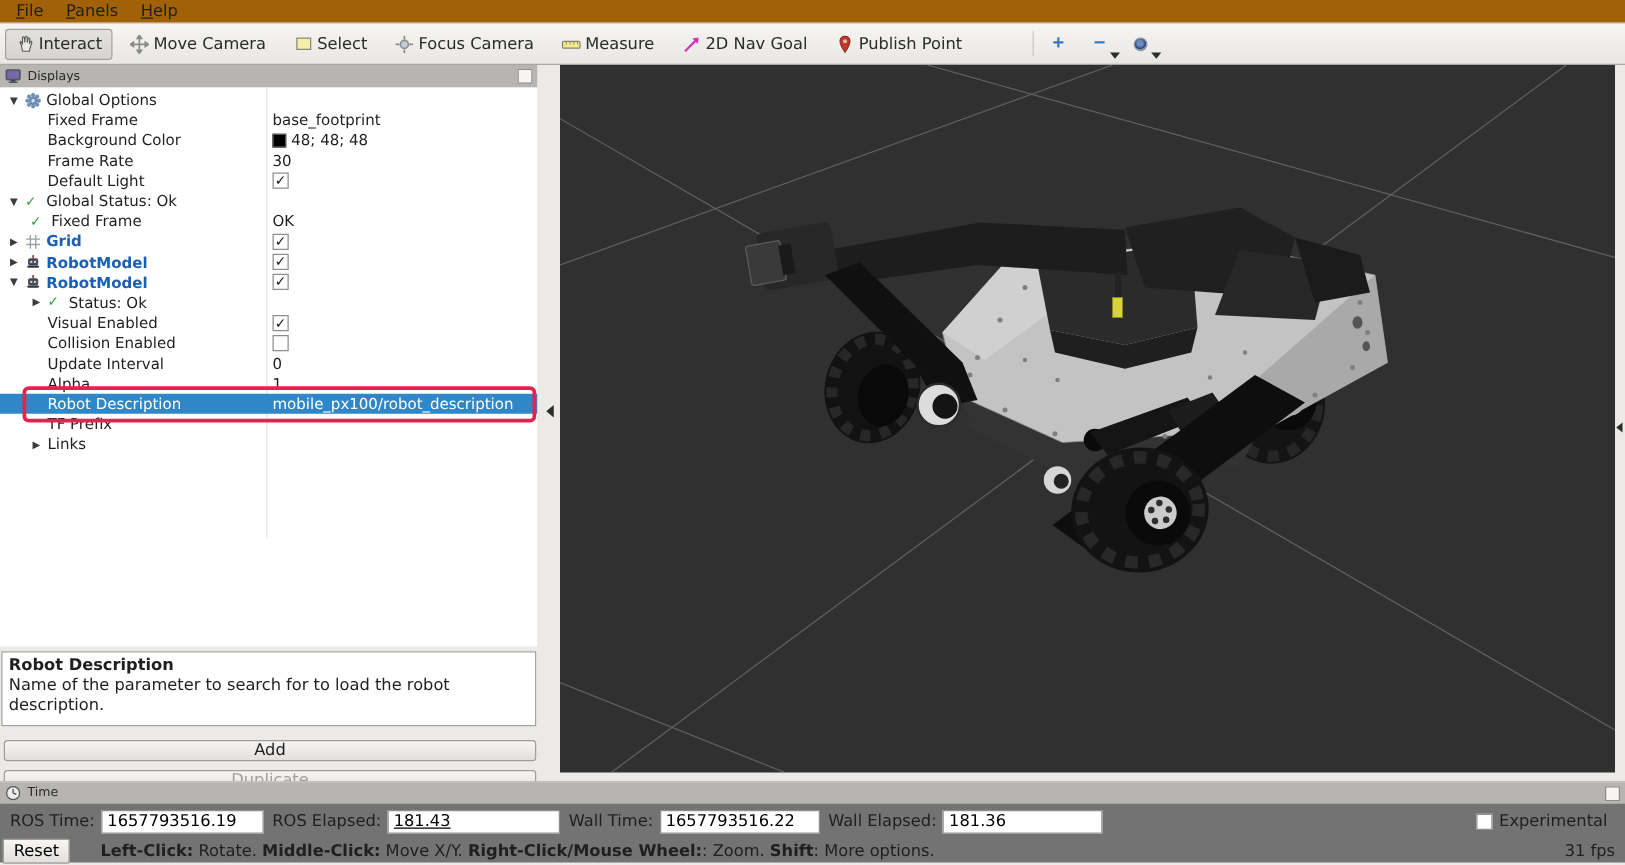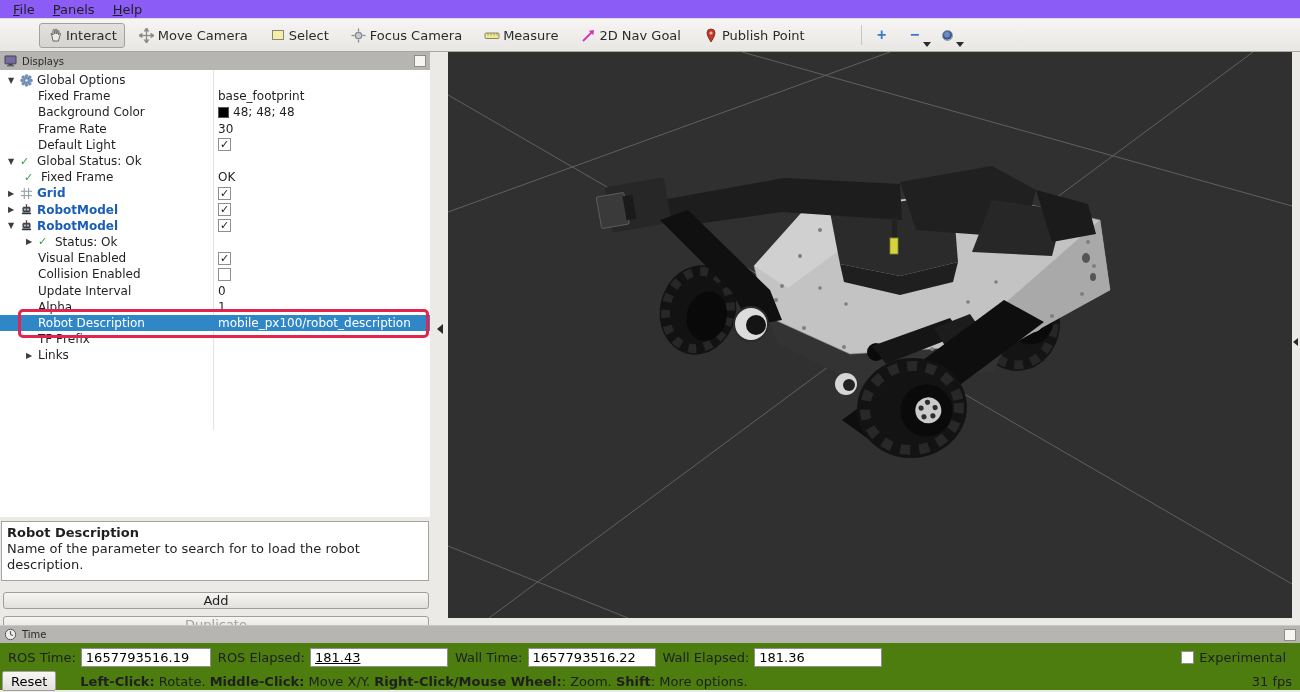--- a/index.html
+++ b/index.html
@@ -1,34 +1,34 @@
 <!DOCTYPE html>
 <html><head>
 <meta charset="utf-8">
 <style>
   * { margin:0; padding:0; box-sizing:border-box; }
   html,body { width:1300px; height:692px; overflow:hidden; }
   body { font-family:"DejaVu Sans", sans-serif; background:#eceae7; position:relative; color:#1f1f1f; }
 
   
   #menubar { position:absolute; left:0; top:0; width:1300px; height:19px;
-             background:#8b5cf6; display:flex; align-items:center; padding-left:4px;
+             background:#a16207; display:flex; align-items:center; padding-left:4px;
              border-bottom:1px solid #dddbd8; font-size:13px; }
   .menu-item { padding:1px 9px; cursor:default; }
   .menu-item u { text-decoration:underline; }
 
   
   #toolbar { position:absolute; left:0; top:19px; width:1300px; height:33px;
              background:linear-gradient(#f6f5f3,#e9e7e4); border-bottom:1px solid #a9a7a4;
              display:flex; align-items:center; font-size:13px; padding-left:4px; }
   #toolbar-tools { display:flex; align-items:center; height:100%; }
   .tool { display:flex; align-items:center; gap:3px; border:1px solid transparent;
           background:transparent; padding:4px 7px; margin-right:6px; border-radius:3px;
           font-size:13px; font-family:inherit; color:#2b2b2b; white-space:nowrap; }
-  .tool.selected { background:linear-gradient(#e3e1de,#d6d4d1); border-color:#a3a19e;margin-left:35px; }
+  .tool.selected { background:linear-gradient(#e3e1de,#d6d4d1); border-color:#a3a19e; }
   .tool .ticon { display:inline-flex; width:16px; height:15px; align-items:center; justify-content:center; }
   .tb-spacer { width:34px; }
   .tb-sep { width:1px; height:20px; background:#c9c7c4; margin:0 8px; }
   .zoom-btn { position:relative; border:none; background:transparent; width:24px; height:26px;
               display:inline-flex; align-items:center; justify-content:center; margin-right:9px; }
   .zoom-btn .zi { font-size:16px; font-weight:bold; color:#3a79c8; line-height:14px; }
   .zoom-btn .drop { position:absolute; right:-4px; bottom:1px; width:0; height:0;
                     border-left:4px solid transparent; border-right:4px solid transparent;
                     border-top:5px solid #2b2b2b; }
   .cam-icon { width:11px; height:11px; border-radius:50%;
@@ -72,21 +72,21 @@
   
   #left-splitter { position:absolute; left:430px; top:52px; width:18px; height:566px; background:#eceae7; }
   #left-splitter .splitter-arrow { position:absolute; left:7px; top:272px; width:0; height:0;
        border-top:5px solid transparent; border-bottom:5px solid transparent; border-right:6px solid #2b2b2b; }
   #right-splitter { position:absolute; left:1292px; top:52px; width:8px; height:566px; background:#eceae7; }
   #right-splitter .splitter-arrow { position:absolute; left:1px; top:286px; width:0; height:0;
        border-top:4px solid transparent; border-bottom:4px solid transparent; border-right:5px solid #2b2b2b; }
   #viewport { position:absolute; left:448px; top:52px; width:844px; height:566px; background:#303030; }
 
   
-  #time-panel { position:absolute; left:0; top:625px; width:1300px; height:65px; background:#4d7c0f; }
+  #time-panel { position:absolute; left:0; top:625px; width:1300px; height:65px; background:#737373; }
   .time-header { border-top:1px solid #c9c7c4; }
   #time-fields { display:flex; align-items:center; height:27px; padding:1px 8px 0 8px; font-size:13px; }
   #time-fields label { margin-right:5px; white-space:nowrap;text-align:right; }
   #time-fields input { height:19px; border:1px solid #8f8f8f; background:#fff; font-size:13px;
                        font-family:inherit; padding:0 4px; margin-right:7px; }
   #exp-wrap { margin-left:auto; display:flex; align-items:center; gap:5px; padding-right:6px; }
   #status-bar { display:flex; align-items:center; height:22px; padding:0 8px 0 2px; font-size:13px; }
   #reset-btn { height:20px; padding:0 8px; font-size:13px; font-family:inherit;
                background:linear-gradient(#f7f6f5,#e2e0dd); border:1px solid #a09e9b; border-radius:2px; }
   #help-text { margin-left:24px; white-space:nowrap; }

